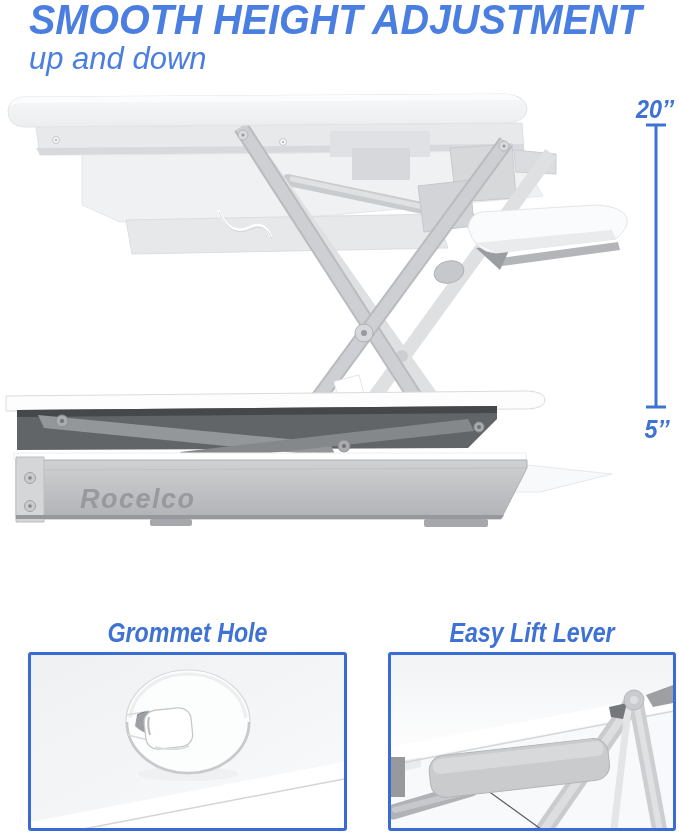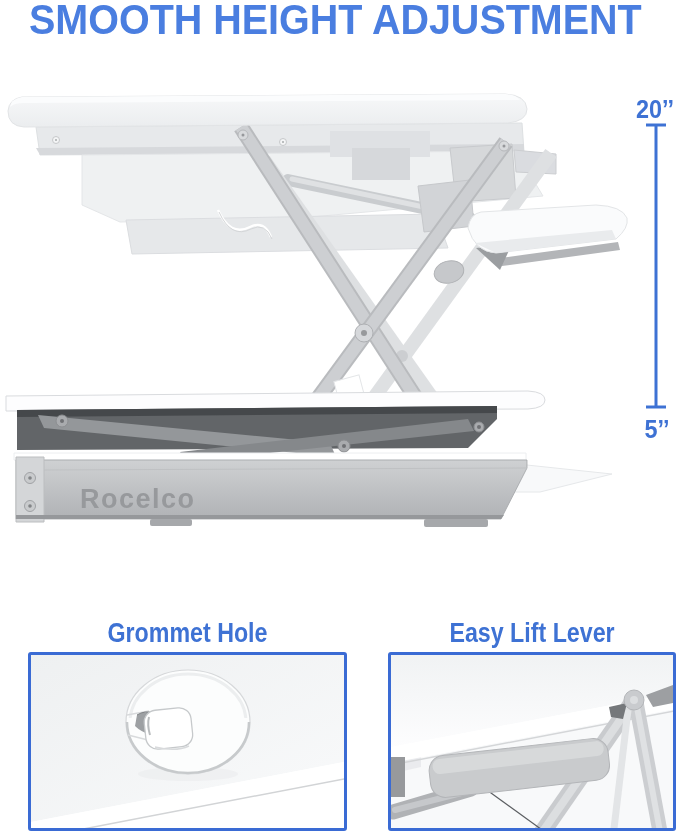--- a/index.html
+++ b/index.html
@@ -1,35 +1,36 @@
 <!DOCTYPE html>
 <html style="--accent: #4a7ee0; --dim: #3e72d4; --border: #3a6bd4; --caption: #4e7fd6;"><head>
 <meta charset="utf-8">
 <style>
   html,body{margin:0;padding:0;background:#fff;}
-  .page{position:relative;width:679px;height:835px;background:#fff;overflow:hidden;font-family:"Liberation Sans",sans-serif;}
+  .page{position:relative;width:679px;height:835px;background:#fff;overflow:hidden;font-family:"Liberation Sans",sans-serif;font-style:italic;}
   .title{position:absolute;left:29px;top:0px;font-weight:bold;font-size:42px;line-height:40px;color:var(--accent,#4a7ee0);transform:scaleX(0.94);transform-origin:left top;white-space:nowrap;}
   .subtitle{position:absolute;left:29px;top:44px;font-size:31px;line-height:30px;color:var(--accent,#4a7ee0);white-space:nowrap;}
   .illustration{position:absolute;left:0;top:0;}
   .dim-label{position:absolute;font-weight:bold;color:var(--dim,#3e72d4);text-align:center;transform:scaleX(0.9);transform-origin:center;}
   .dim-top{left:632px;top:94px;width:46px;font-size:26px;}
   .dim-bottom{left:636px;top:414px;width:42px;font-size:26px;}
   .caption{position:absolute;left:0;top:536px;width:679px;text-align:center;font-size:15px;color:var(--caption,#4e7fd6);letter-spacing:-0.1px;}
   .callout-label{position:absolute;top:618px;font-weight:bold;font-size:27px;color:var(--dim,#3e72d4);text-align:center;transform:scaleX(0.86);transform-origin:center;white-space:nowrap;}
   .callout-box{position:absolute;top:652px;height:173px;border:3px solid var(--border,#3a6bd4);border-radius:3px;background:#fff;overflow:hidden;}
   .label-left{left:28px;width:319px;}
   .box-left{left:28px;width:313px;}
   .label-right{left:388px;width:288px;}
   .box-right{left:388px;width:282px;}
 </style>
 </head>
 <body>
 
 <div class="page">
   <h1 class="title" style="margin:0">SMOOTH HEIGHT ADJUSTMENT</h1>
+  <div class="subtitle">up and down</div>
 
   <svg class="illustration" width="679" height="835" viewBox="0 0 679 835">
     <defs>
       <linearGradient id="gSurf" x1="0" y1="0" x2="0" y2="1">
         <stop offset="0" stop-color="#f7f8f9"></stop>
           <stop offset="1" stop-color="#ebedef"></stop>
       </linearGradient>
       <linearGradient id="gBase" x1="0" y1="0" x2="0" y2="1">
         <stop offset="0" stop-color="#cfd1d3"></stop>
           <stop offset="1" stop-color="#b0b2b5"></stop>

